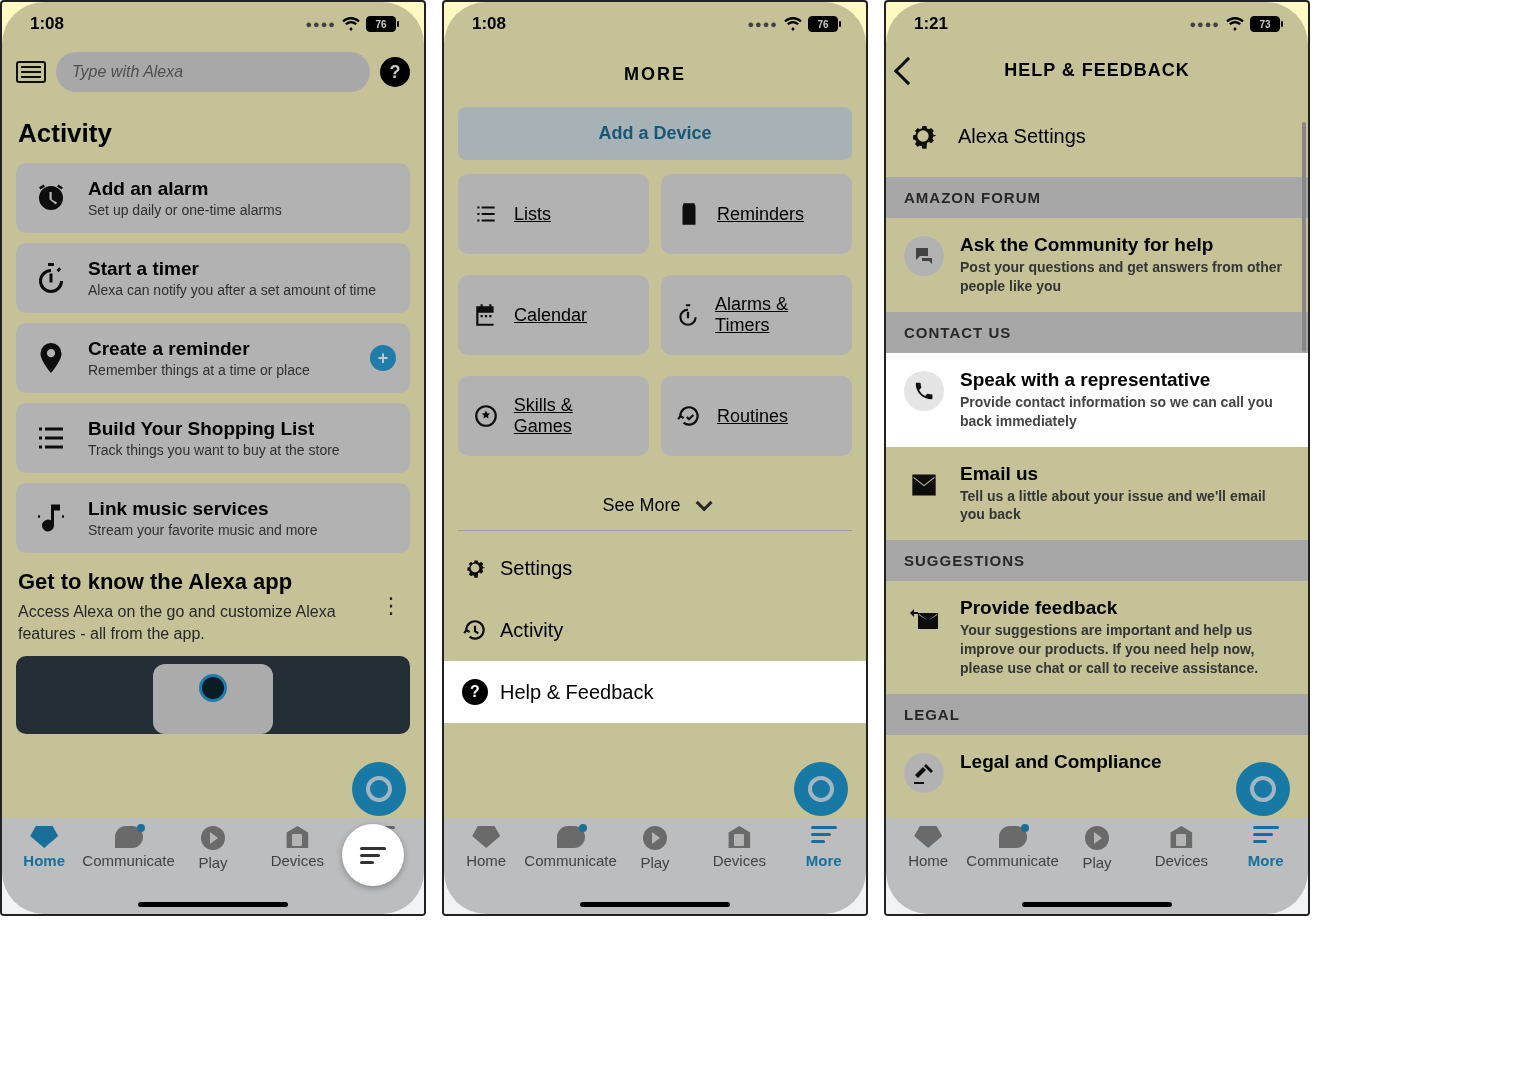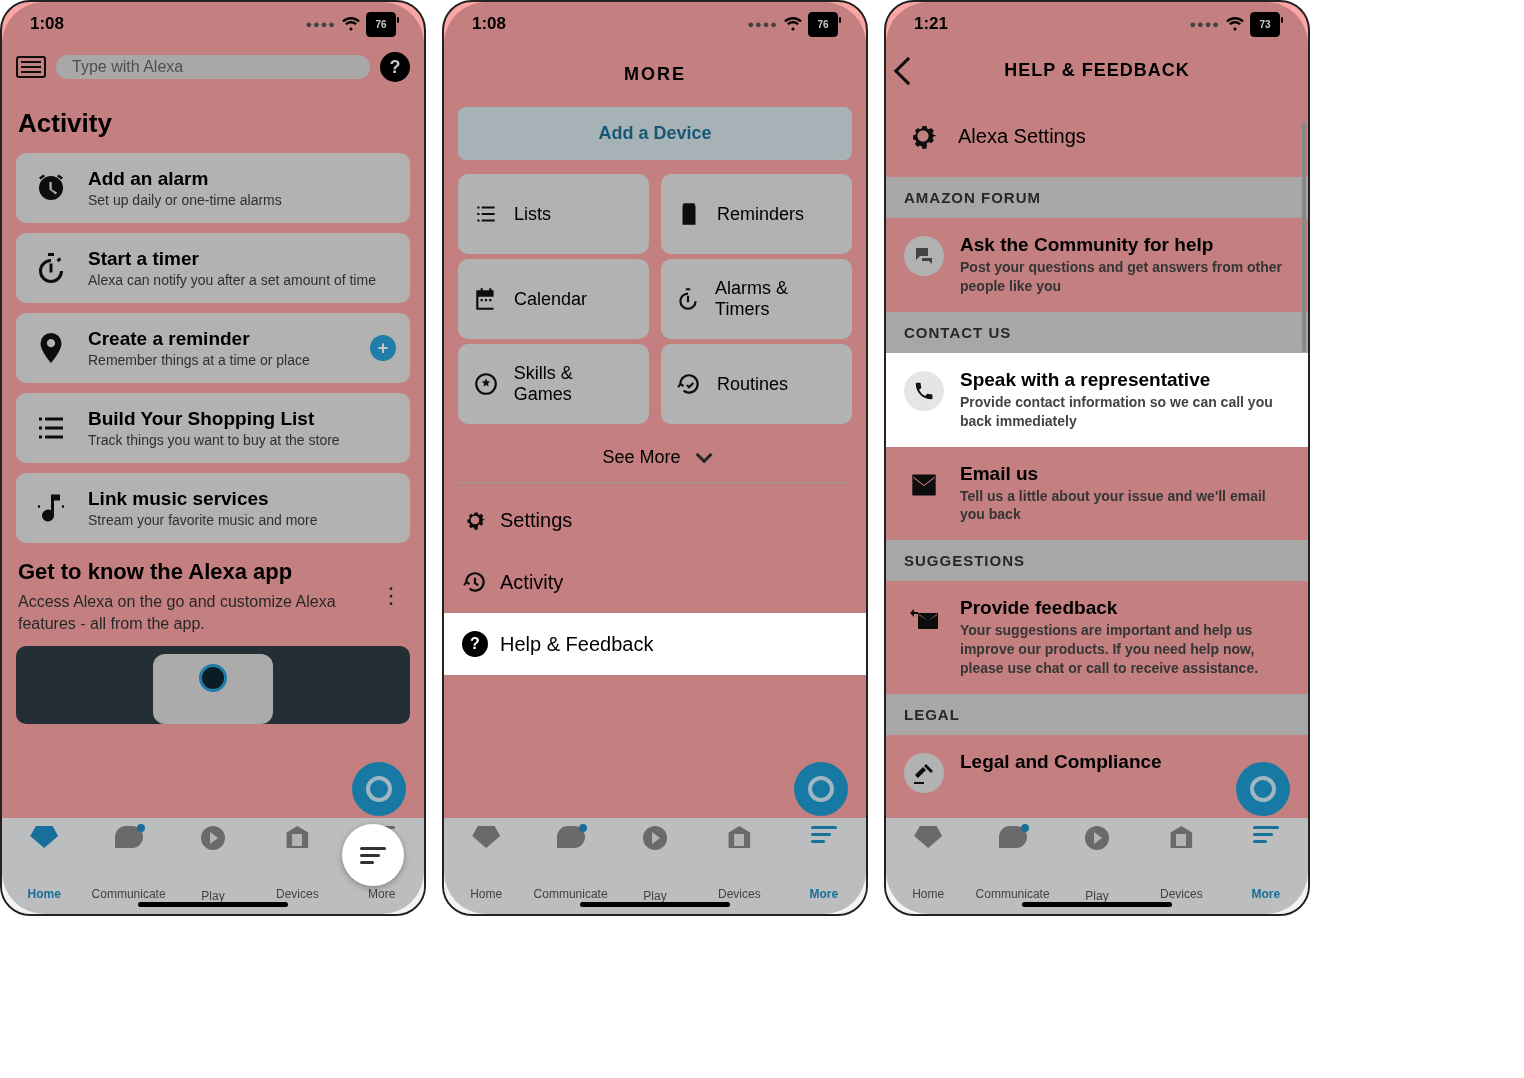--- a/index.html
+++ b/index.html
@@ -1,57 +1,57 @@
 <!DOCTYPE html>
 <html><head>
 <meta charset="utf-8">
 <style>
   * { box-sizing: border-box; margin: 0; padding: 0; font-family: -apple-system, "Helvetica Neue", Arial, sans-serif; }
   body { background: #fff; display: flex; gap: 16px; padding: 0; }
   .phone {
     width: 426px; height: 916px;
     border: 2px solid #222;
-    border-radius: 30px;
+    border-radius: 4px;
     overflow: hidden;
     position: relative;
-    background: #fca5a5;
+    background: #fef9c3;
     flex: 0 0 426px;
   }
   .dim::after {
     content: "";
     position: absolute;
     inset: 0;
     background: rgba(0,0,0,.22);
     pointer-events: none;
     border-radius: 42px;
     z-index: 20;
   }
   .undim { position: relative; z-index: 30; }
   .status-bar {
     height: 44px; display: flex; justify-content: space-between; align-items: center;
     padding: 0 28px; font-weight: 700; font-size: 17px;
   }
   .status-right { display: flex; align-items: center; gap: 6px; font-size: 13px; }
   .status-right .dots { letter-spacing: 1px; font-size: 11px; color: #555; }
   .batt {
     display: inline-flex; align-items: center; justify-content: center;
-    width: 30px; height: 25px; border: 1.5px solid #000; border-radius: 4px;
+    width: 30px; height: 16px; border: 1.5px solid #000; border-radius: 4px;
     font-size: 10px; font-weight: 700; position: relative; background: #000; color: #fff;
   }
   .batt::after { content: ""; position: absolute; right: -4px; top: 4px; width: 2px; height: 6px; background: #000; border-radius: 1px; }
 
   
   .searchrow { display: flex; align-items: center; padding: 6px 14px; gap: 10px; }
   .kbd-ico {
     width: 30px; height: 22px; border: 2px solid #111; border-radius: 3px; position: relative;
   }
   .kbd-ico::before { content:""; position:absolute; inset:3px; background: repeating-linear-gradient(to bottom, #111 0 2px, transparent 2px 5px); }
   .searchbox {
-    flex: 1; background: #d8d8d8; border-radius: 22px; height: 24px;
-    display: flex; align-items: center; padding: 0 16px; color: #666; font-size: 16px;
+    flex: 1; background: #d8d8d8; border-radius: 22px; height: 40px;
+    display: flex; align-items: center; padding: 0 16px; color: #666; font-size: 16px; font-style: italic;
   }
   .help-circ {
     width: 30px; height: 30px; border-radius: 50%; background: #000; color: #fff;
     display: flex; align-items: center; justify-content: center; font-weight: 800; font-size: 18px;
   }
   .sect-title { font-weight: 800; font-size: 26px; padding: 20px 16px 14px; }
   .col { padding: 0 14px; display: flex; flex-direction: column; gap: 10px; }
   .card {
     background: #e4e4e4; border-radius: 10px; padding: 14px 14px;
     display: flex; align-items: center; gap: 16px; position: relative;
@@ -82,21 +82,21 @@
     width: 28px; height: 28px; border-radius: 50%; background:#0e2430; border:3px solid #2aa0da;
   }
 
   
   .tabbar {
     position: absolute; bottom: 0; left: 0; right: 0; height: 96px;
     background: #f1f3f4; display: flex; justify-content: space-around; align-items: flex-start;
     padding-top: 8px;
   }
   .tab { display: flex; flex-direction: column; align-items: center; gap: 4px; width: 72px; }
-  .tab .til { font-size: 12px; color: #555; margin-top: 35px; }
+  .tab .til { font-size: 15px; color: #555; }
   .tab.active .til { color: #1f8fc6; font-weight: 600; }
   .ticon { width: 28px; height: 22px; position: relative; }
   
   .i-home { background: #888; clip-path: polygon(20% 0, 80% 0, 100% 45%, 50% 100%, 0 45%); }
   .i-home.active { background: #1f8fc6; }
   .i-comm { width: 28px; height: 22px; background:#888; border-radius: 12px 12px 12px 0; position:relative; }
   .i-comm .d { position:absolute; right:-2px; top:-2px; width:8px; height:8px; background:#1f8fc6; border-radius:50%; }
   .i-play { width: 24px; height: 24px; border-radius:50%; background:#888; position:relative; }
   .i-play::after { content:""; position:absolute; left:9px; top:6px; border-left:8px solid #e7e7e7; border-top:6px solid transparent; border-bottom:6px solid transparent; }
   .i-dev { width:24px; height:22px; background:#888; clip-path: polygon(50% 0,95% 30%,95% 100%,5% 100%,5% 30%); position:relative; }
@@ -121,21 +121,21 @@
     background:#1f9bd4; z-index:15; display:flex; align-items:center; justify-content:center;
   }
   .fab .ring2 { width:26px; height:26px; border-radius:50%; border:4px solid #cfeaf7; background:#1f9bd4; }
 
   
   .title-bar { text-align:center; font-weight:800; font-size:18px; letter-spacing:2px; padding:18px 0 22px; }
   .wide-btn {
     margin: 0 14px 14px; background:#d5e4ea; color:#1f7098; font-weight:600; font-size:18px;
     text-align:center; padding: 16px 0; border-radius: 8px;
   }
-  .grid2 { display:flex; gap:12px; padding:0 14px; margin-bottom:5px; }
+  .grid2 { display:flex; gap:12px; padding:0 14px; margin-bottom:21px;text-decoration:underline; }
   .gcard { flex:1; background:#e4e4e4; border-radius:10px; padding:18px 14px; display:flex; align-items:center; gap:14px; min-height:80px; }
   .gcard .gl { font-size:18px; font-weight:500; line-height:1.15; }
   .gico { width:28px; height:28px; display:flex; align-items:center; justify-content:center; }
   .see-more { text-align:center; font-size:18px; padding:18px 0 8px; }
   .see-more .chev { display:inline-block; width:12px; height:12px; border-right:3px solid #333; border-bottom:3px solid #333; transform:rotate(45deg) translateY(-3px); margin-left:10px; }
   .hr { height:1px; background:#c9c9c9; margin:6px 14px; }
   .menu-row { display:flex; align-items:center; gap:12px; padding:18px 18px; font-size:20px; }
   .menu-row.highlight { background:#fff; }
 
   

